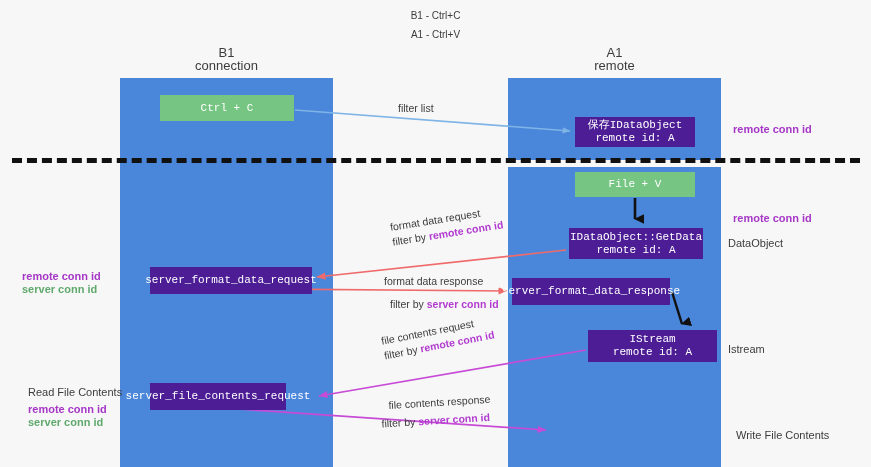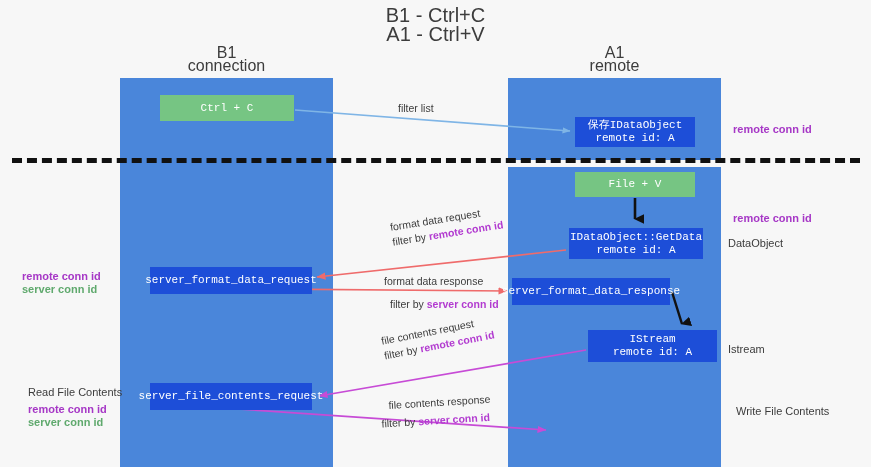--- a/index.html
+++ b/index.html
@@ -13,65 +13,65 @@
 
   
   .lane{position:absolute;background:#4a86da;}
   #lane-b1{left:120px;top:78px;width:213px;height:389px;}
   #lane-a1-top{left:508px;top:78px;width:213px;height:82px;}
   #lane-a1-bot{left:508px;top:167px;width:213px;height:300px;}
 
   
   .doc-title{
     position:absolute;left:0;top:6px;width:871px;text-align:center;
-    font-size:20px;color:#3c3c3c;line-height:19px;white-space:pre-line;
+    font-size:10px;color:#3c3c3c;line-height:19px;white-space:pre-line;
   }
   .lane-head{
-    position:absolute;text-align:center;font-size:16px;color:#3c3c3c;
+    position:absolute;text-align:center;font-size:13px;color:#3c3c3c;
     line-height:13px;white-space:pre-line;
   }
   #head-b1{left:120px;top:46px;width:213px;}
   #head-a1{left:508px;top:46px;width:213px;}
 
   
   #divider{
     position:absolute;left:12px;top:158px;width:848px;height:0;
     border-top:5px dashed #111;
   }
 
   
   .node{
     position:absolute;display:flex;align-items:center;justify-content:center;
     text-align:center;color:#fff;font-size:11px;line-height:13px;
     white-space:pre-line;box-sizing:border-box;padding:2px 4px;font-family:Liberation Mono, monospace;
   }
   .green{background:#76c583;}
-  .orange{background:#1d4ed8;}
+  .orange{background:#4c1d95;}
 
   #n-ctrlc  {left:160px;top:95px;width:134px;height:26px;}
   #n-save   {left:575px;top:117px;width:120px;height:30px;}
   #n-ctrlv  {left:575px;top:172px;width:120px;height:25px;}
   #n-getdata{left:569px;top:228px;width:134px;height:31px;}
   #n-sfdreq {left:150px;top:267px;width:162px;height:27px;}
   #n-sfdres {left:512px;top:278px;width:158px;height:27px;}
   #n-istream{left:588px;top:330px;width:129px;height:32px;}
-  #n-sfcreq {left:150px;top:383px;width:162px;height:27px;}
+  #n-sfcreq {left:150px;top:383px;width:136px;height:27px;}
   #n-sfcres {left:548px;top:416px;width:156px;height:29px;}
 
   
   .side{position:absolute;font-size:11px;line-height:14px;white-space:pre-line;}
   .side.plain{color:#3c3c3c;}
   .side.purple{color:#a637c6;font-weight:bold;}
   .side.green-t{color:#5fa96d;font-weight:bold;}
 
   #s-remote1 {left:733px;top:122px;}
   #s-remote2 {left:733px;top:211px;}
   #s-dataobj {left:728px;top:236px;}
   #s-istream {left:728px;top:342px;}
-  #s-write   {left:736px;top:404px;}
+  #s-write   {left:736px;top:428px;}
   #s-left-rc {left:22px;top:269px;}
   #s-left-sc {left:22px;top:282px;}
   #s-read    {left:28px;top:385px;}
   #s-left-rc2{left:28px;top:402px;}
   #s-left-sc2{left:28px;top:415px;}
 
   
   .edge-label{
     position:absolute;font-size:10.5px;color:#3c3c3c;line-height:15px;
     white-space:nowrap;

